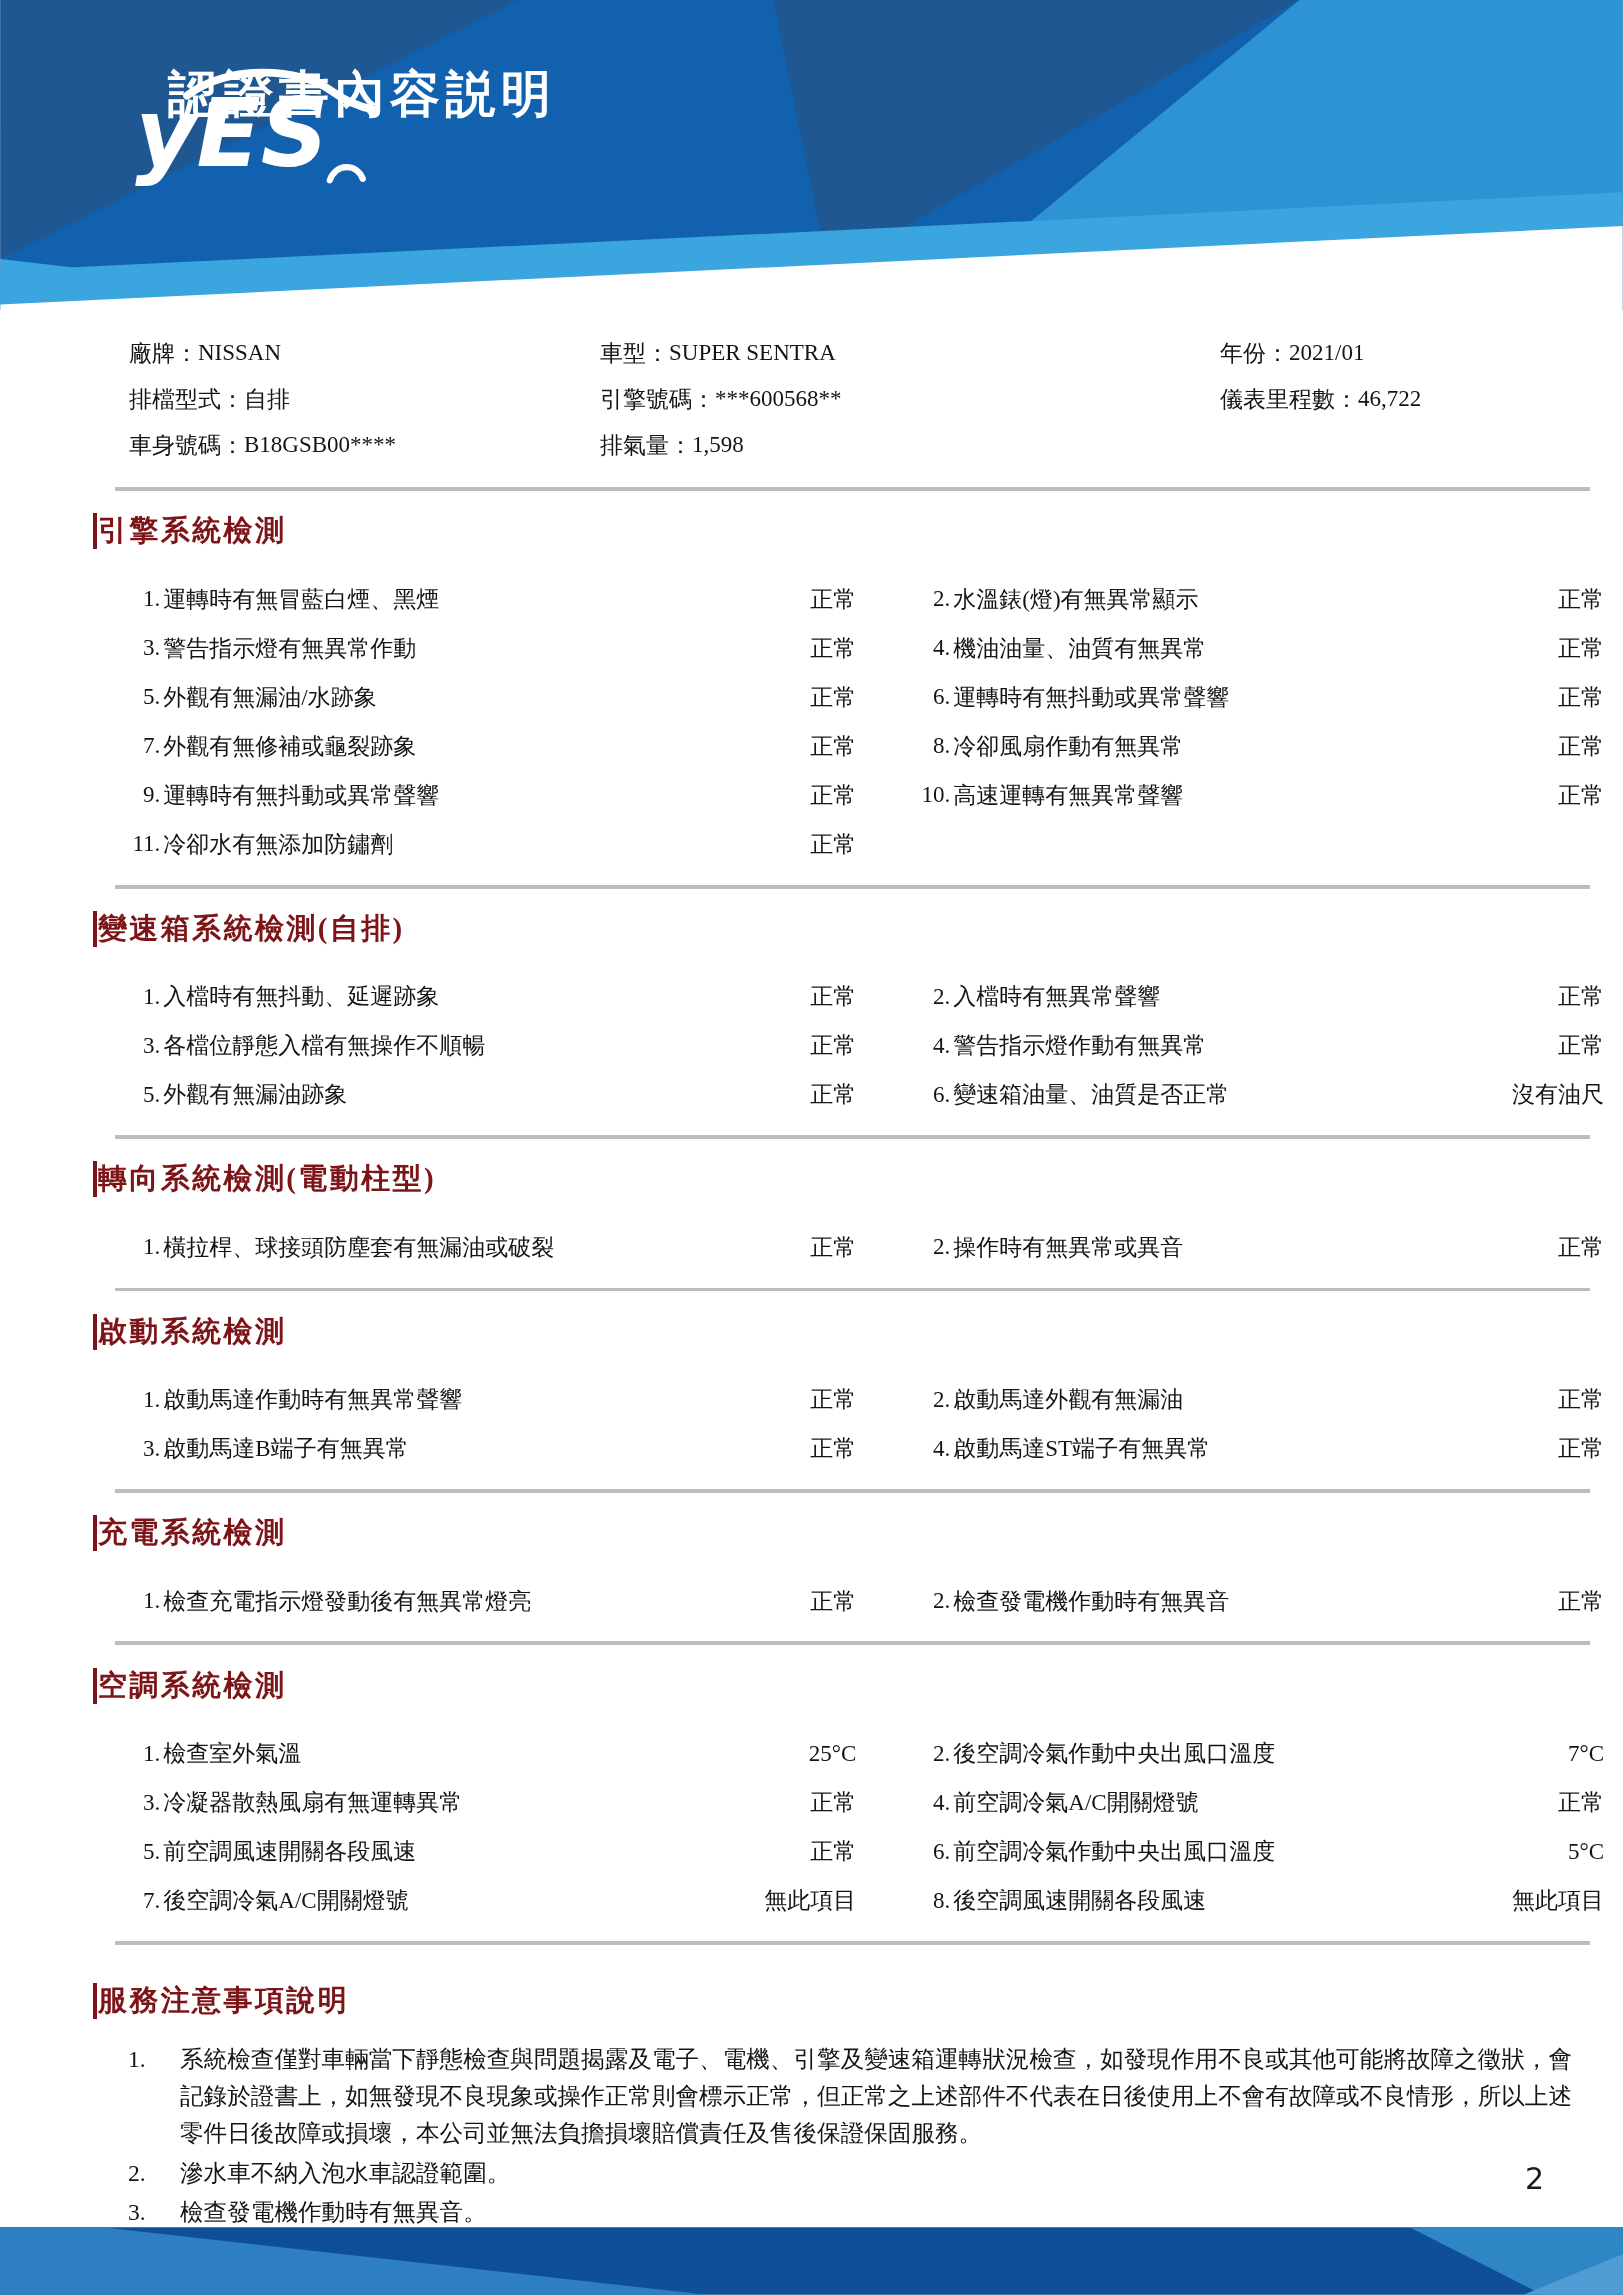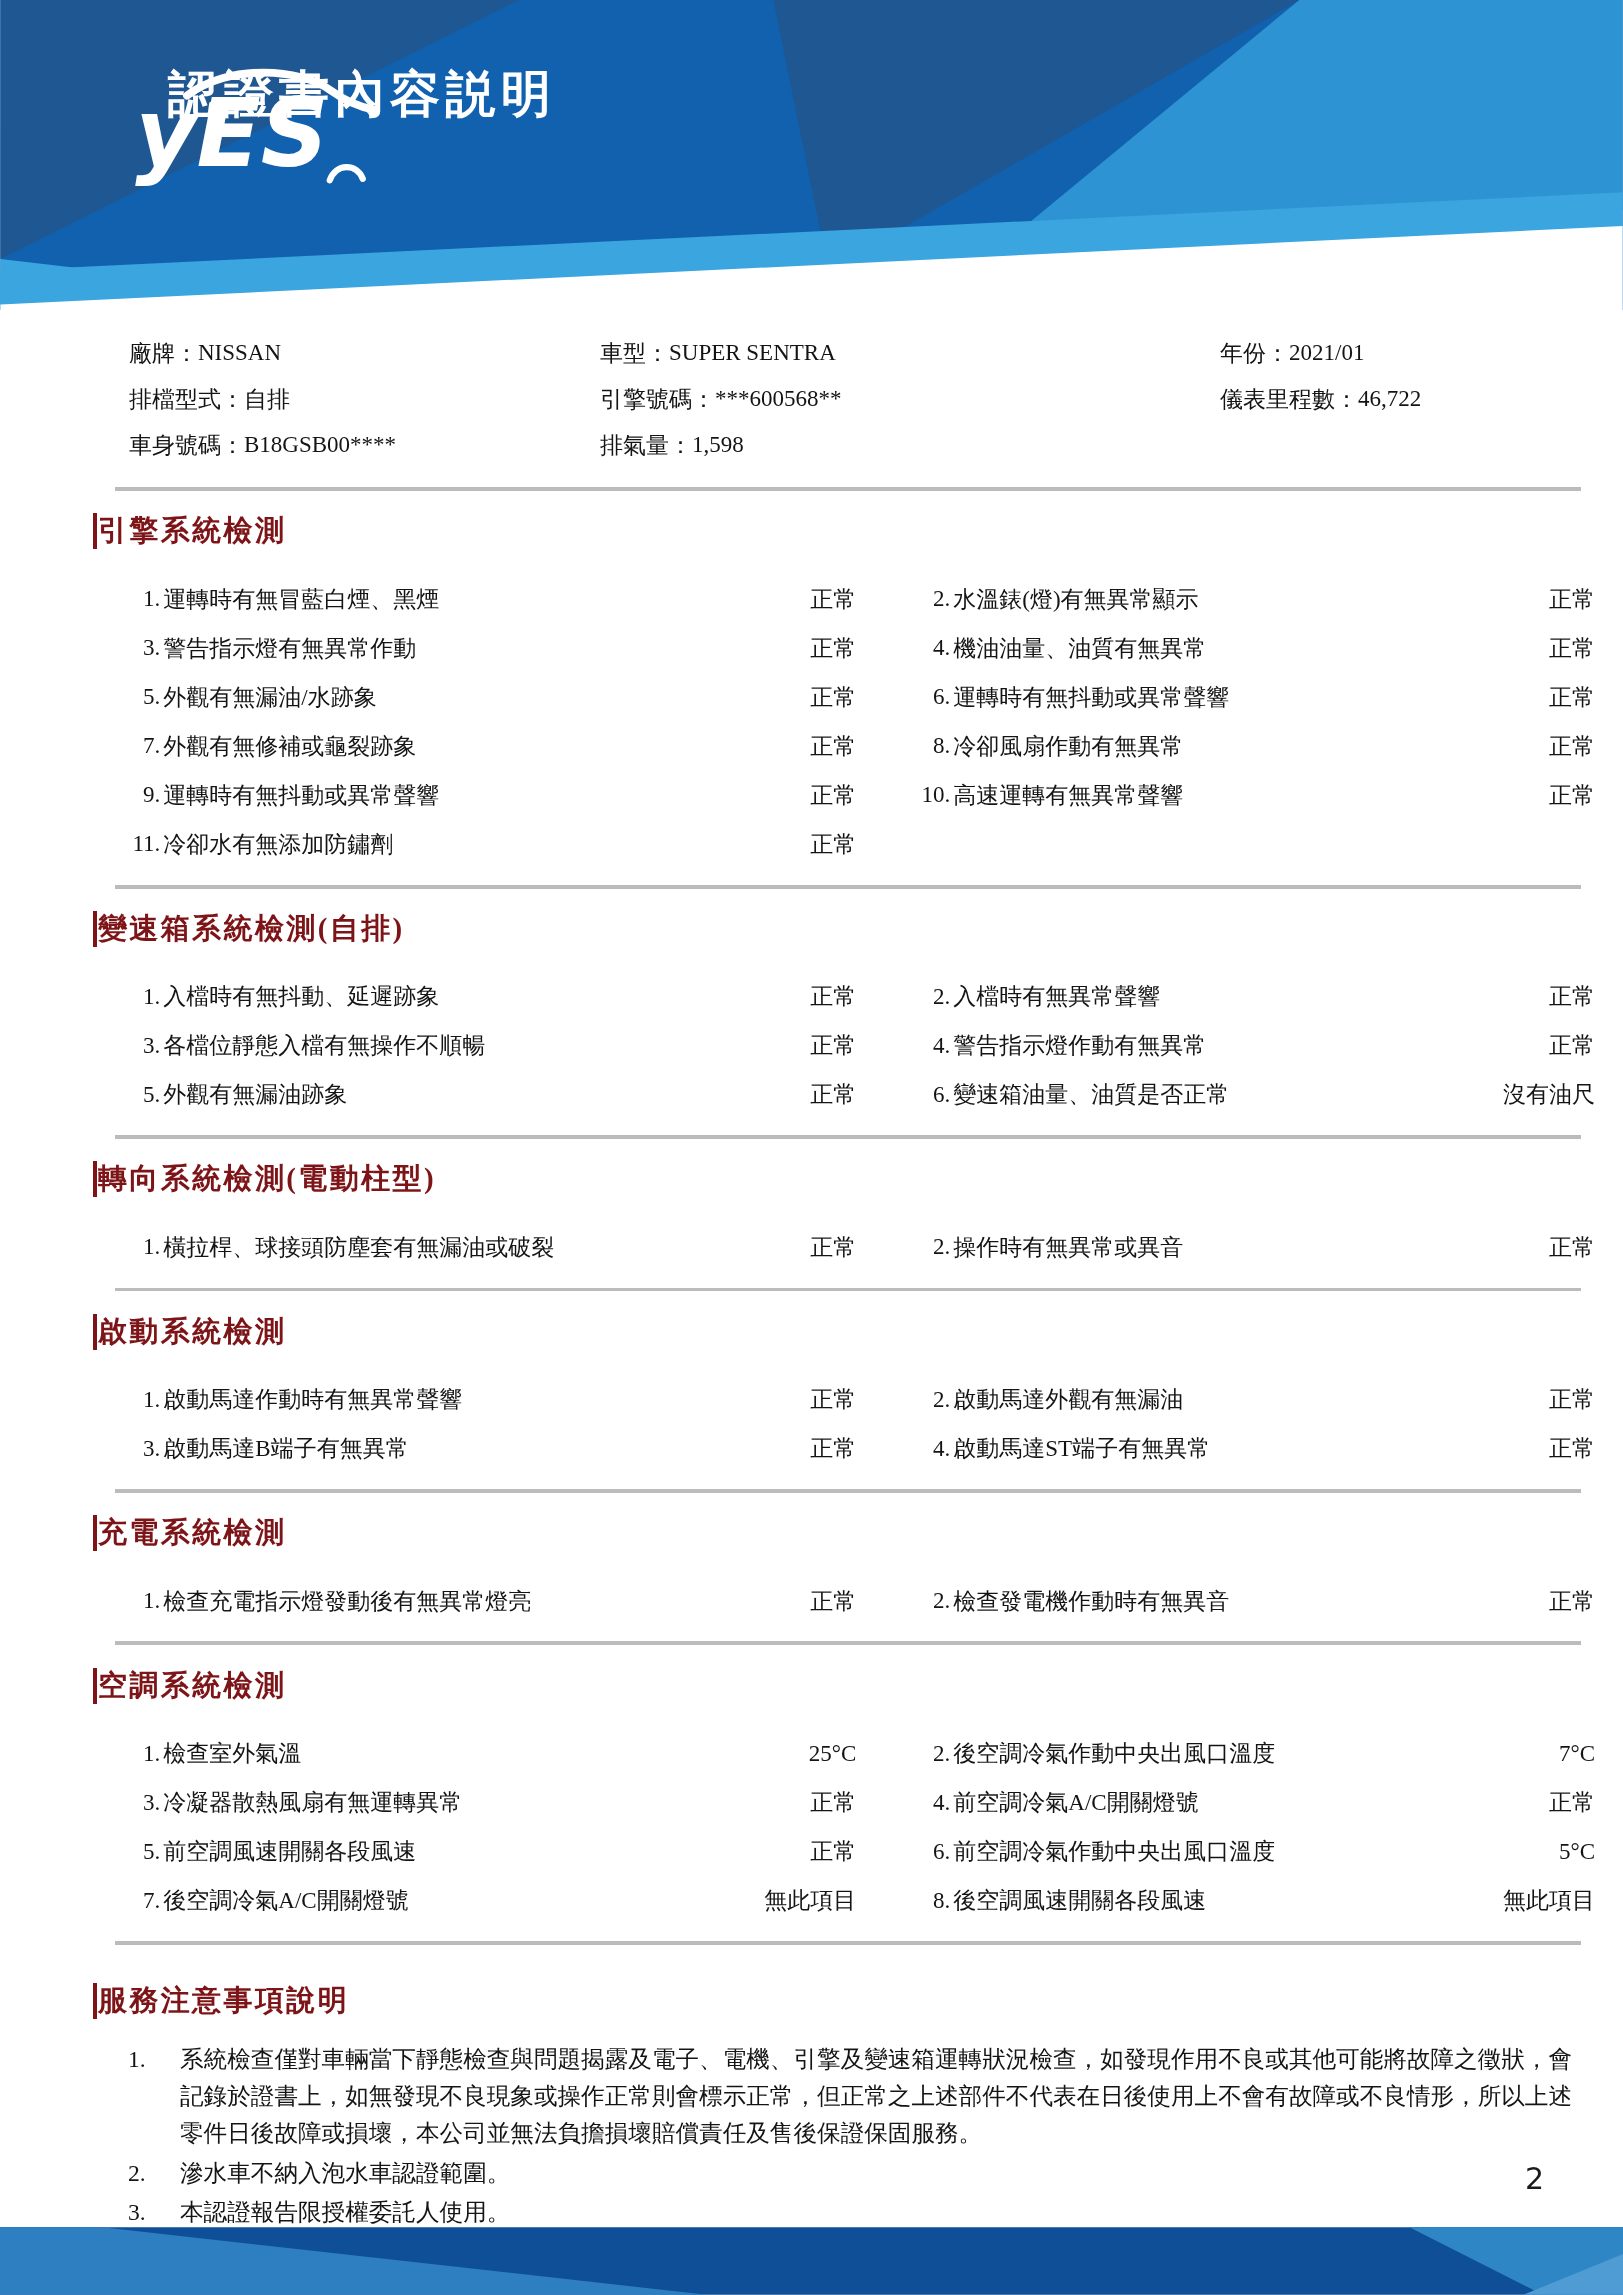--- a/index.html
+++ b/index.html
@@ -15,21 +15,21 @@
   .hero{position:relative;width:1623px;height:310px;}
   .hero svg{position:absolute;left:0;top:0;}
   .brand{position:absolute;left:132px;top:61px;display:flex;align-items:flex-start;}
   .logo-svg{display:block;}
   .hero-title{
     font-family:"DejaVu Sans","Liberation Sans",sans-serif;
     font-weight:bold;color:#ffffff;font-size:50px;letter-spacing:5.5px;
     margin:0 0 27px 36px;white-space:nowrap;
   }
   
-  .content{padding:0 20px 0 93px;}
+  .content{padding:0 11px 0 93px;}
   .vi{display:grid;grid-template-columns:471px 620px 1fr;padding:20.4px 0 3.1px 36px;}
   .vi-cell{height:46px;display:flex;align-items:center;font-size:23px;}
   
   .sep{height:3.9px;background:#bcbcbc;margin:15.7px 22px 14px 22px;}
   
   .sec-title{display:flex;align-items:center;margin:20.4px 0 20.4px 0;}
   .red-bar{width:3.9px;height:36px;background:#7d1417;flex:none;}
   .sec-title-text{
     color:#7d1417;font-size:29px;font-weight:bold;margin-left:1px;
     letter-spacing:2.4px;white-space:nowrap;
@@ -349,21 +349,21 @@
           <div class="note">
             <span class="note-no">1.</span>
             <span class="note-text">系統檢查僅對車輛當下靜態檢查與問題揭露及電子、電機、引擎及變速箱運轉狀況檢查，如發現作用不良或其他可能將故障之徵狀，會記錄於證書上，如無發現不良現象或操作正常則會標示正常，但正常之上述部件不代表在日後使用上不會有故障或不良情形，所以上述零件日後故障或損壞，本公司並無法負擔損壞賠償責任及售後保證保固服務。</span>
           </div>
           <div class="note">
             <span class="note-no">2.</span>
             <span class="note-text">滲水車不納入泡水車認證範圍。</span>
           </div>
           <div class="note">
             <span class="note-no">3.</span>
-            <span class="note-text">本認證報告限授權委託人使用。</span>
+            <span class="note-text">檢查發電機作動時有無異音。</span>
           </div>
         </div>
       <div class="cert">
         <span>認證編號：</span><span class="cert-no">CPF0767225C023</span>
       </div>
     </div>
 
   </div>
 
   <div class="page-number">2</div>

